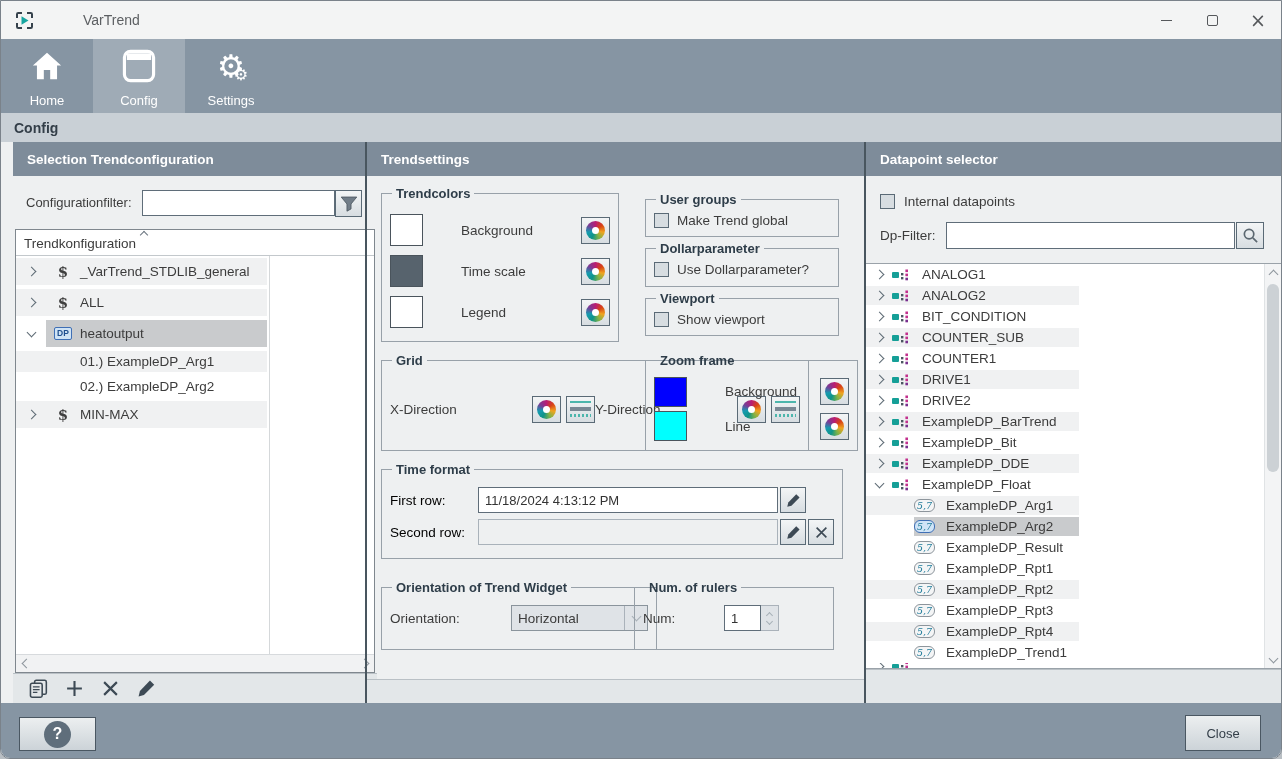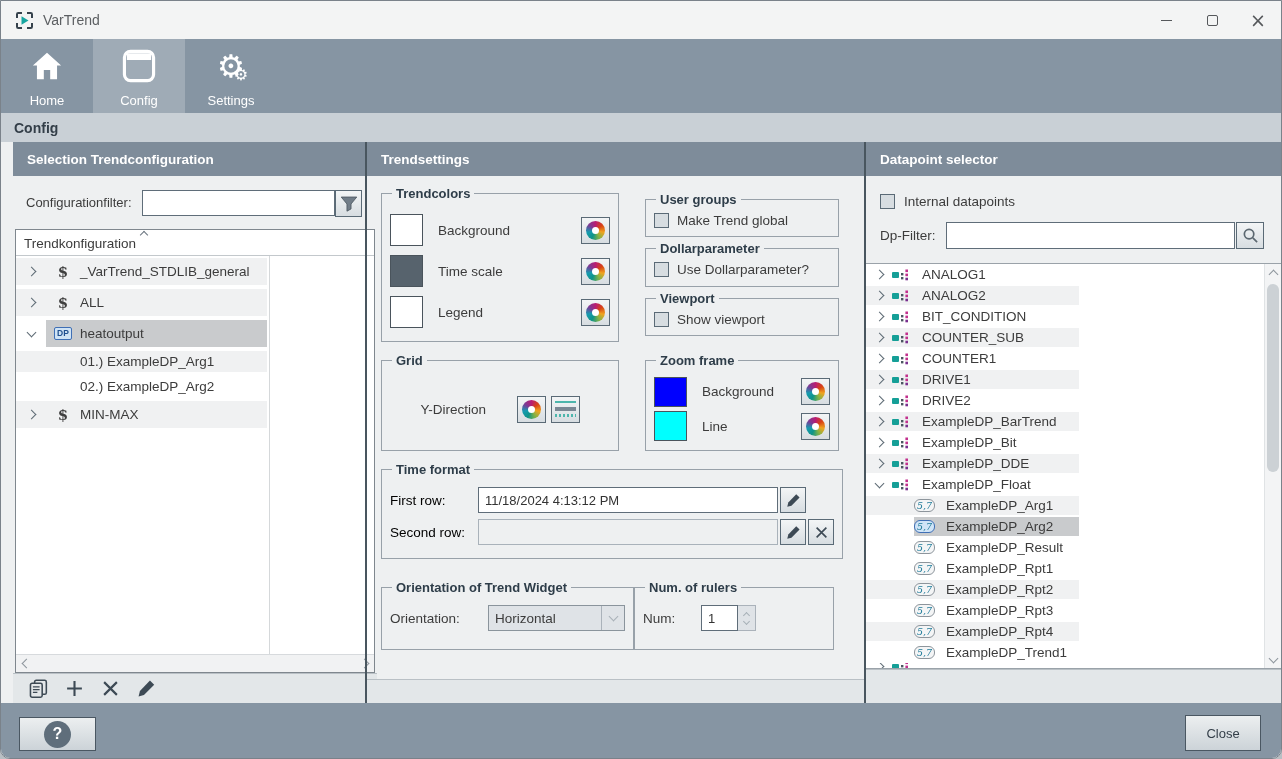--- a/index.html
+++ b/index.html
@@ -3,21 +3,21 @@
 <meta charset="utf-8">
 <style>
   * { box-sizing: border-box; margin: 0; padding: 0; }
   html,body { background:#b9bfc4; font-family:"Liberation Sans","DejaVu Sans",sans-serif; }
   .window {
     position:relative; width:1282px; height:759px; background:#eef0f1;
     border:1px solid #7a828a; border-radius:0 0 10px 10px; overflow:hidden;
   }
 
   
-  .titlebar { position:absolute; left:0; top:0; width:100%; height:38px; background:#f3f4f4; display:flex; align-items:center; }
+  .titlebar { position:absolute; left:0; top:0; width:100%; height:38px; background:#f3f4f4; display:flex; align-items:center;gap:40px; }
   .app-logo { margin-left:14px; width:19px; height:19px; }
   .app-title { margin-left:9px; font-size:14px; color:#5c5f62; }
   .win-controls { position:absolute; right:0; top:0; height:38px; display:flex; }
   .win-btn { width:46px; height:38px; display:flex; align-items:center; justify-content:center; cursor:default; }
   .glyph-min { width:11px; border-top:1px solid #55585b; }
   .glyph-max { width:11px; height:11px; border:1.2px solid #55585b; border-radius:2px; }
   .glyph-close { font-size:19px; color:#55585b; line-height:1; font-family:"DejaVu Sans",sans-serif; }
 
   
   .ribbon { position:absolute; left:0; top:38px; width:100%; height:74px; background:#8695a3; display:flex; }
@@ -96,21 +96,21 @@
   .sb-chev.right { transform:rotate(-45deg); margin-right:3px; }
   .sb-chev.up { transform:rotate(-135deg); margin-top:3px; }
   .sb-chev.down { transform:rotate(45deg); margin-bottom:3px; }
 
   .lp-toolbar { position:absolute; left:0; bottom:0; width:100%; height:30px; background:#e3e7e9; border-top:1px solid #b9c0c5; display:flex; align-items:center; gap:14px; padding-left:14px; }
   .lp-toolbar .tbi { width:22px; height:22px; display:flex; align-items:center; justify-content:center; }
 
   
   fieldset { position:absolute; border:1px solid #98a1a9; background:transparent; padding:4px 8px; }
   legend { font-size:13px; font-weight:bold; color:#2e3d49; padding:0 4px; margin-left:2px; }
-  .crow { display:flex; align-items:center; }
+  .crow { display:flex; align-items:center;gap:23px; }
   .swatch { width:33px; height:32px; border:1px solid #4a545c; background:#fff; flex:none; }
   .clabel { font-size:13.5px; color:#3c3c3c; margin-left:15px; flex:1; }
   #fs-trendcolors { left:14px; top:44px; width:238px; height:156px; display:flex; flex-direction:column; justify-content:space-evenly; }
   #fs-grid { left:14px; top:211px; width:238px; height:98px; display:flex; flex-direction:row; justify-content:space-evenly; }
   .grow-label { font-size:13.5px; color:#3c3c3c; width:88px; flex:none; }
   .dotline { flex:1; height:2px; margin-right:8px; background:repeating-linear-gradient(90deg,#a7adb2 0 2px,transparent 2px 5px); }
   .gbtns { display:flex; gap:5px; }
   #fs-usergroups { left:278px; top:50px; width:194px; height:45px; }
   #fs-dollar { left:278px; top:99px; width:194px; height:46px; }
   #fs-viewport { left:278px; top:149px; width:194px; height:45px; }
@@ -373,20 +373,36 @@
           <span class="clabel">Legend</span>
           <span class="tool-btn wheel-btn">
               <span class="wheel"></span>
             </span>
         </div>
       </fieldset>
 
       <fieldset id="fs-grid">
         <legend>Grid</legend>
         <div class="crow">
+          <span class="grow-label">X-Direction</span>
+          <span class="dotline"></span>
+          <span class="gbtns">
+            <span class="tool-btn wheel-btn">
+                <span class="wheel"></span>
+              </span>
+            <span class="tool-btn wheel-btn">
+                <span class="linestyle">
+                  <span class="ls1"></span>
+                  <span class="ls2"></span>
+                  <span class="ls3"></span>
+                </span>
+              </span>
+          </span>
+        </div>
+        <div class="crow">
           <span class="grow-label">Y-Direction</span>
           <span class="dotline"></span>
           <span class="gbtns">
             <span class="tool-btn wheel-btn">
                 <span class="wheel"></span>
               </span>
             <span class="tool-btn wheel-btn">
                 <span class="linestyle">
                   <span class="ls1"></span>
                   <span class="ls2"></span>

